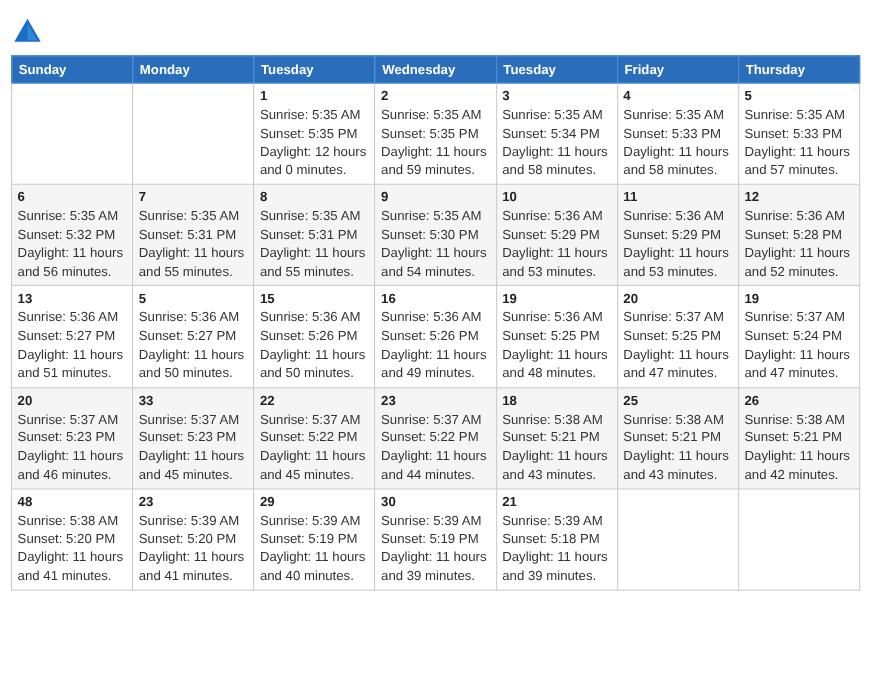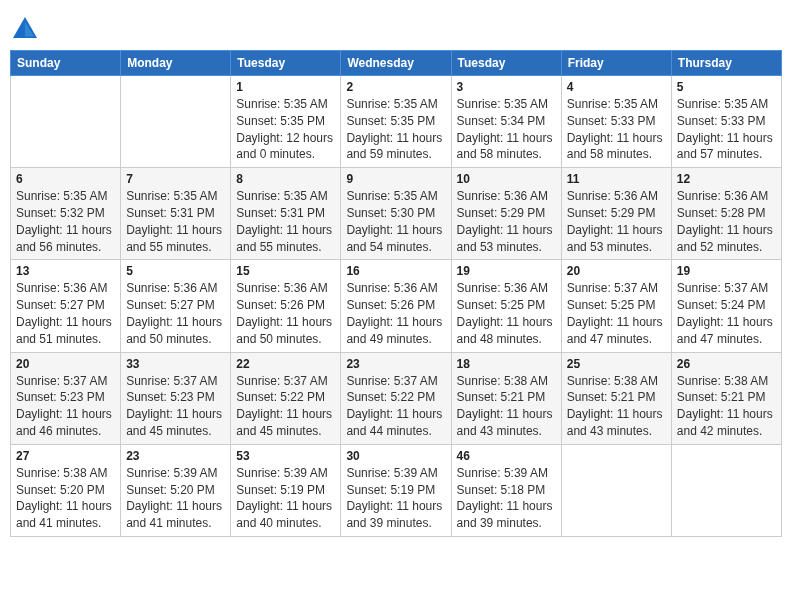--- a/index.html
+++ b/index.html
@@ -238,36 +238,36 @@
           <div class="day-number">25</div>
           <div class="day-info">Sunrise: 5:38 AM<br>Sunset: 5:21 PM<br>Daylight: 11 hours and 43 minutes.</div>
         </td>
         <td>
           <div class="day-number">26</div>
           <div class="day-info">Sunrise: 5:38 AM<br>Sunset: 5:21 PM<br>Daylight: 11 hours and 42 minutes.</div>
         </td>
       </tr>
       <tr>
         <td>
-          <div class="day-number">27</div>
+          <div class="day-number">48</div>
           <div class="day-info">Sunrise: 5:38 AM<br>Sunset: 5:20 PM<br>Daylight: 11 hours and 41 minutes.</div>
         </td>
         <td>
           <div class="day-number">23</div>
           <div class="day-info">Sunrise: 5:39 AM<br>Sunset: 5:20 PM<br>Daylight: 11 hours and 41 minutes.</div>
         </td>
         <td>
-          <div class="day-number">53</div>
+          <div class="day-number">29</div>
           <div class="day-info">Sunrise: 5:39 AM<br>Sunset: 5:19 PM<br>Daylight: 11 hours and 40 minutes.</div>
         </td>
         <td>
           <div class="day-number">30</div>
           <div class="day-info">Sunrise: 5:39 AM<br>Sunset: 5:19 PM<br>Daylight: 11 hours and 39 minutes.</div>
         </td>
         <td>
-          <div class="day-number">46</div>
+          <div class="day-number">21</div>
           <div class="day-info">Sunrise: 5:39 AM<br>Sunset: 5:18 PM<br>Daylight: 11 hours and 39 minutes.</div>
         </td>
         <td class="empty-cell"></td>
         <td class="empty-cell"></td>
       </tr>
     </tbody>
 </table>
 
 </body></html>

